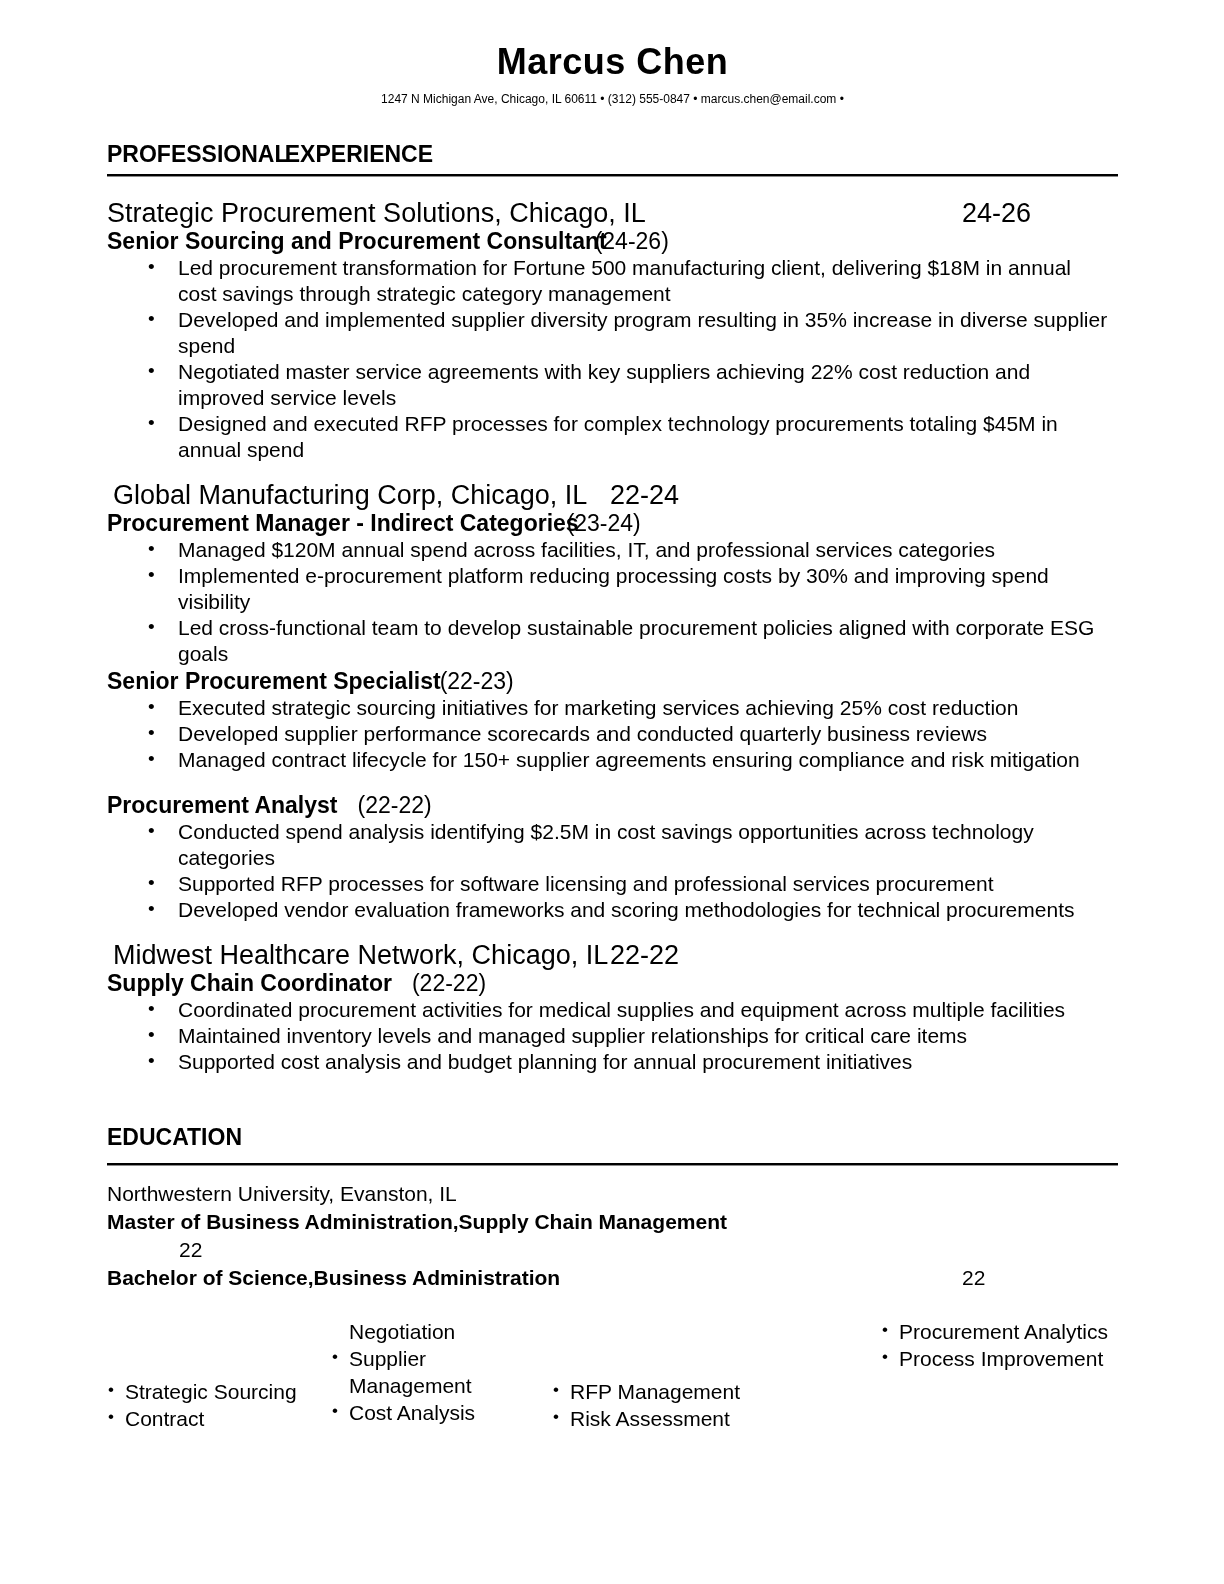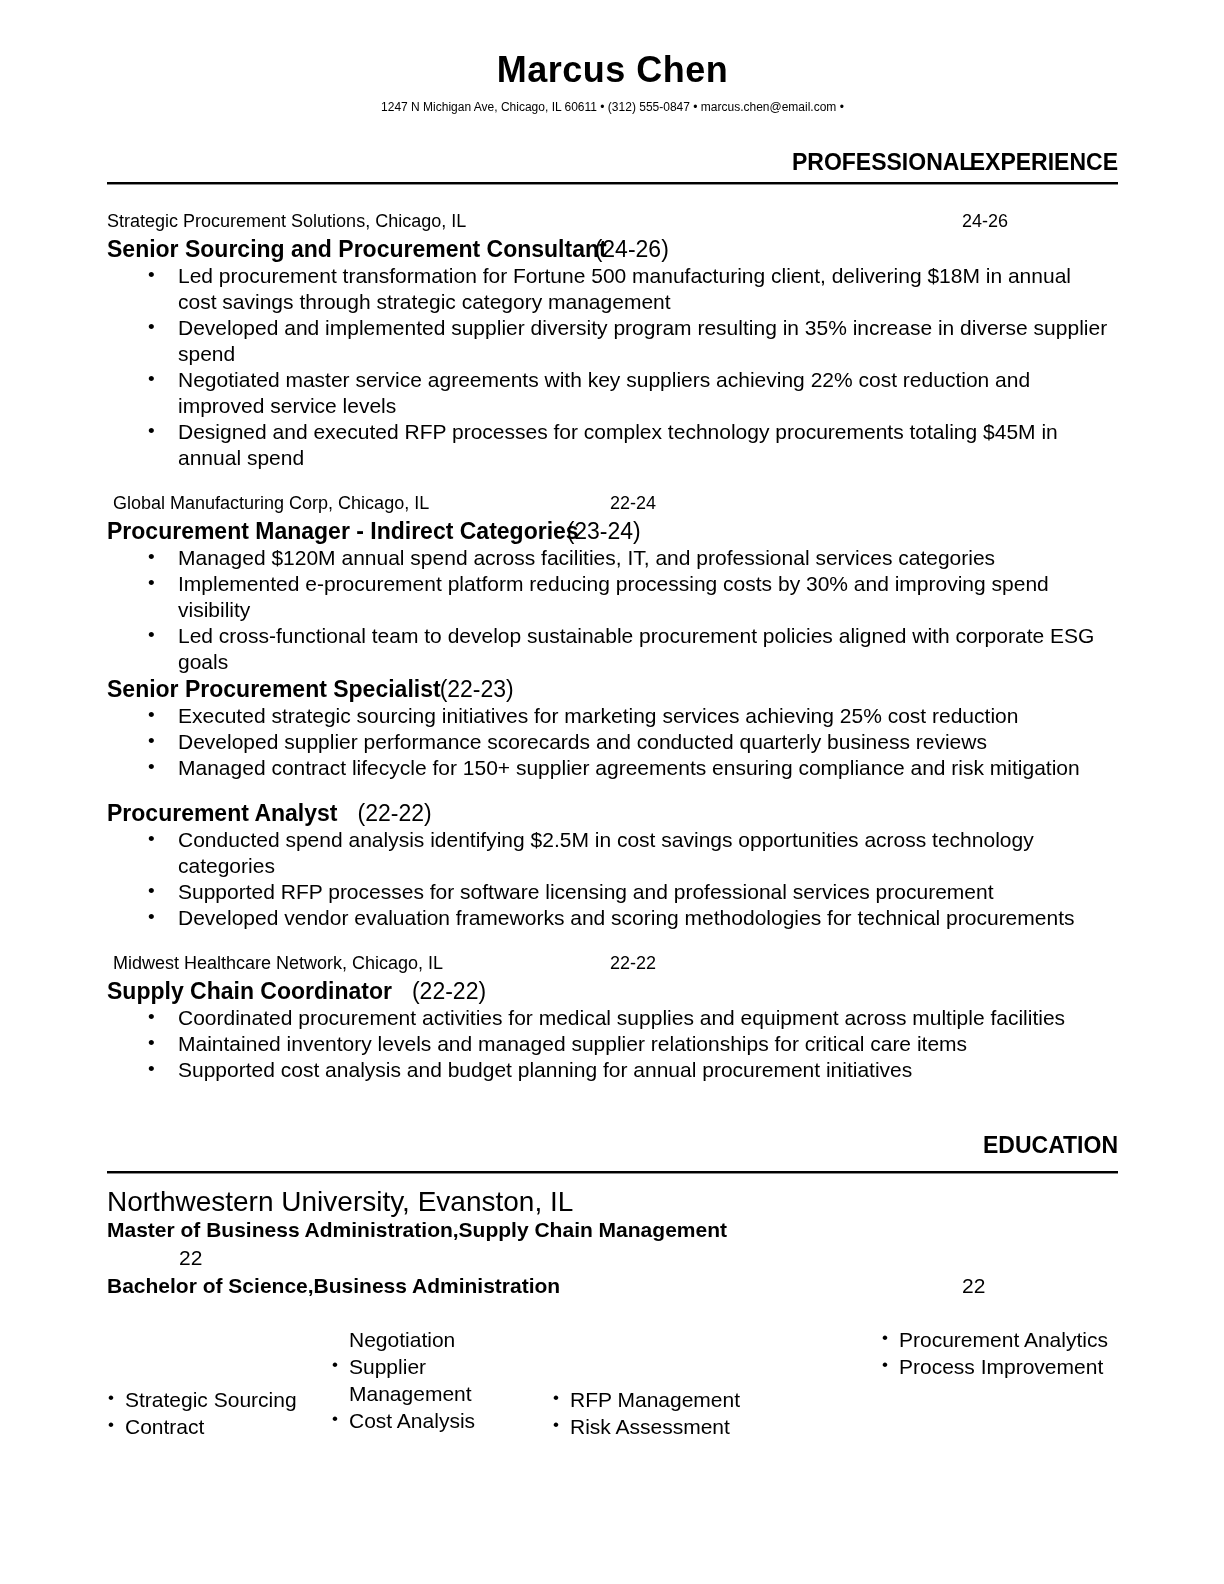--- a/index.html
+++ b/index.html
@@ -2,56 +2,56 @@
 <html><head>
 <meta charset="utf-8">
 <style>
   * { margin:0; padding:0; box-sizing:border-box; }
   html,body { background:#ffffff; }
   body { font-family:"Liberation Sans", sans-serif; color:#000; }
   .page {
     position:relative; width:1224px; height:1584px;
     background:#fff; overflow:hidden;
   }
-  .content { position:absolute; left:107px; top:8px; width:1011px; }
+  .content { position:absolute; left:107px; top:0; width:1011px; }
 
   
   .name { margin-top:42px; text-align:center; font-size:36px; font-weight:bold; line-height:40px; letter-spacing:0.5px; }
   .contact { margin-top:4px; text-align:center; font-size:12px; line-height:26px; }
 
   
-  .sec-heading { text-align:right; font-size:23px; font-weight:bold; line-height:28px; word-spacing:-0.42em; }
+  .sec-heading { text-align:left; font-size:23px; font-weight:bold; line-height:28px; word-spacing:-0.42em; }
   .exp-heading { margin-top:28px; }
   .edu-heading { margin-top:48px; word-spacing:normal; }
   .rule { margin-top:6px; height:1px; border-top:2px solid #000; border-bottom:1px solid #8a8a8a; }
   .edu-rule { margin-top:12px; }
 
   
   .jobs { margin-top:22px; }
   .job + .job { margin-top:18px; }
-  .company-line { position:relative; font-size:18px; line-height:28px; }
+  .company-line { position:relative; font-size:27px; line-height:28px; }
   .company-name { display:inline-block; }
   .company-name.sp { padding-left:6px; }
   .company-date.abs { position:absolute; top:0; }
   .company-date.pos-far { left:855px; }
   .company-date.pos-mid { left:503px; }
   .company-date.inline { margin-left:9px; }
   .role-line { font-size:23px; line-height:28px; }
   .role-title { font-weight:bold; }
   .role-dates.overlap { margin-left:-12px; }
   .role-dates.g0 { margin-left:-1px; }
   .role-dates.gsp { margin-left:20px; }
 
   .bullet { position:relative; padding-left:71px; font-size:21px; line-height:26px; }
   .bullet .marker { position:absolute; left:41px; top:-1px; font-size:19px; }
   .bullet .btxt { display:inline-block; max-width:930px; vertical-align:top; }
 
   
   .edu { margin-top:14px; }
-  .edu-school { font-size:28px; line-height:28px; }
+  .edu-school { font-size:21px; line-height:28px; }
   .edu-degree { position:relative; font-size:21px; line-height:28px; font-weight:bold; }
   .edu-year-line { font-size:21px; line-height:28px; padding-left:72px; }
   .edu-year-right { position:absolute; left:855px; top:0; font-weight:normal; }
 
   
   .skills { position:relative; margin-top:26px; height:140px; }
   .skill-col { position:absolute; top:0; font-size:21px; line-height:27px; }
   .skill-col.c1 { left:1px;   top:60px; width:230px; }
   .skill-col.c2 { left:225px; top:0;    width:165px; }
   .skill-col.c3 { left:446px; top:60px; width:245px; }

